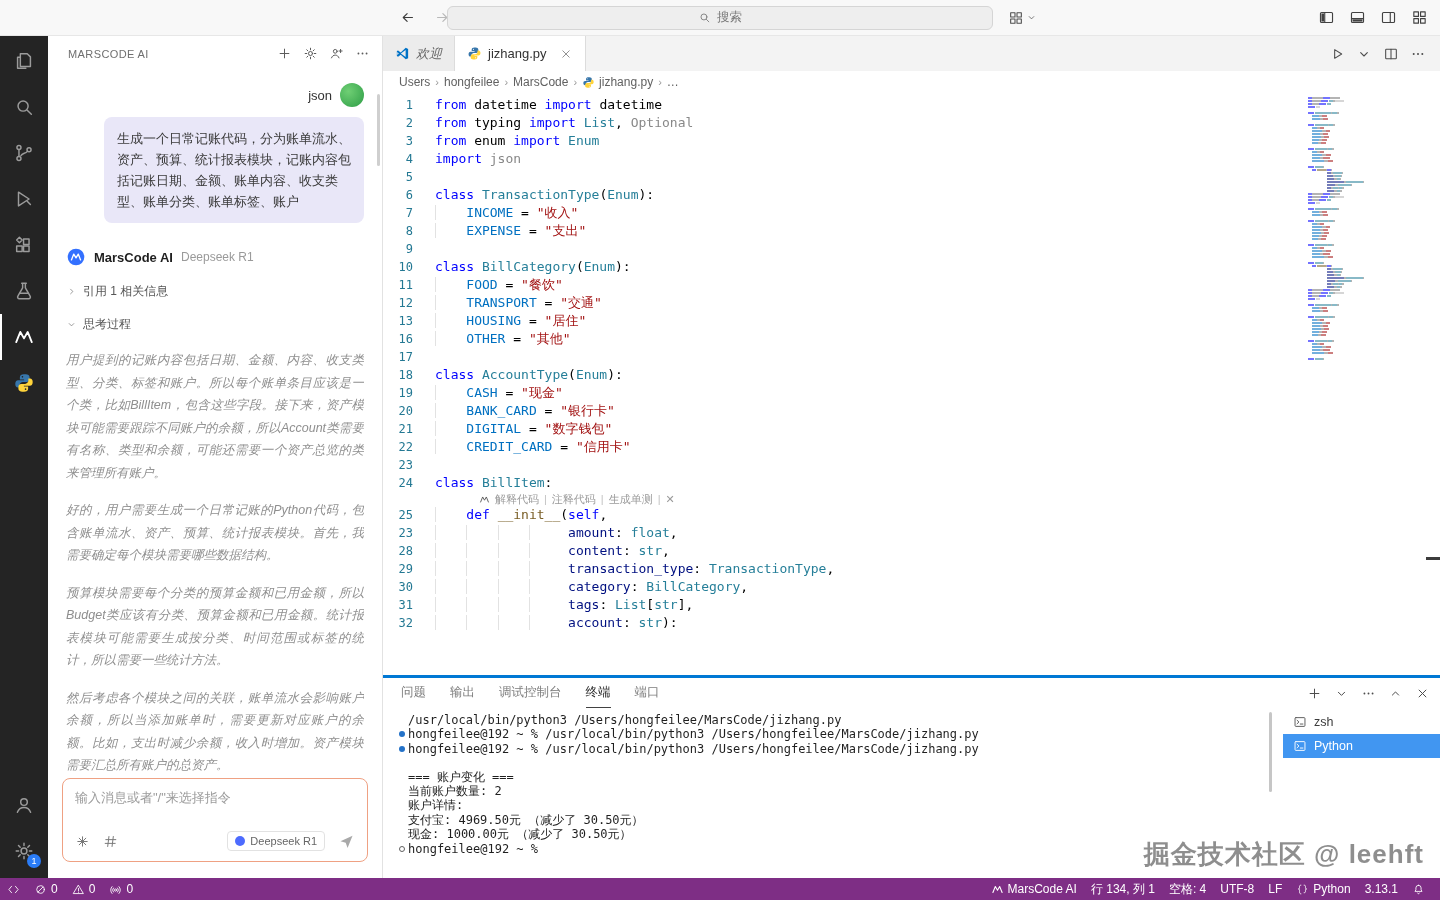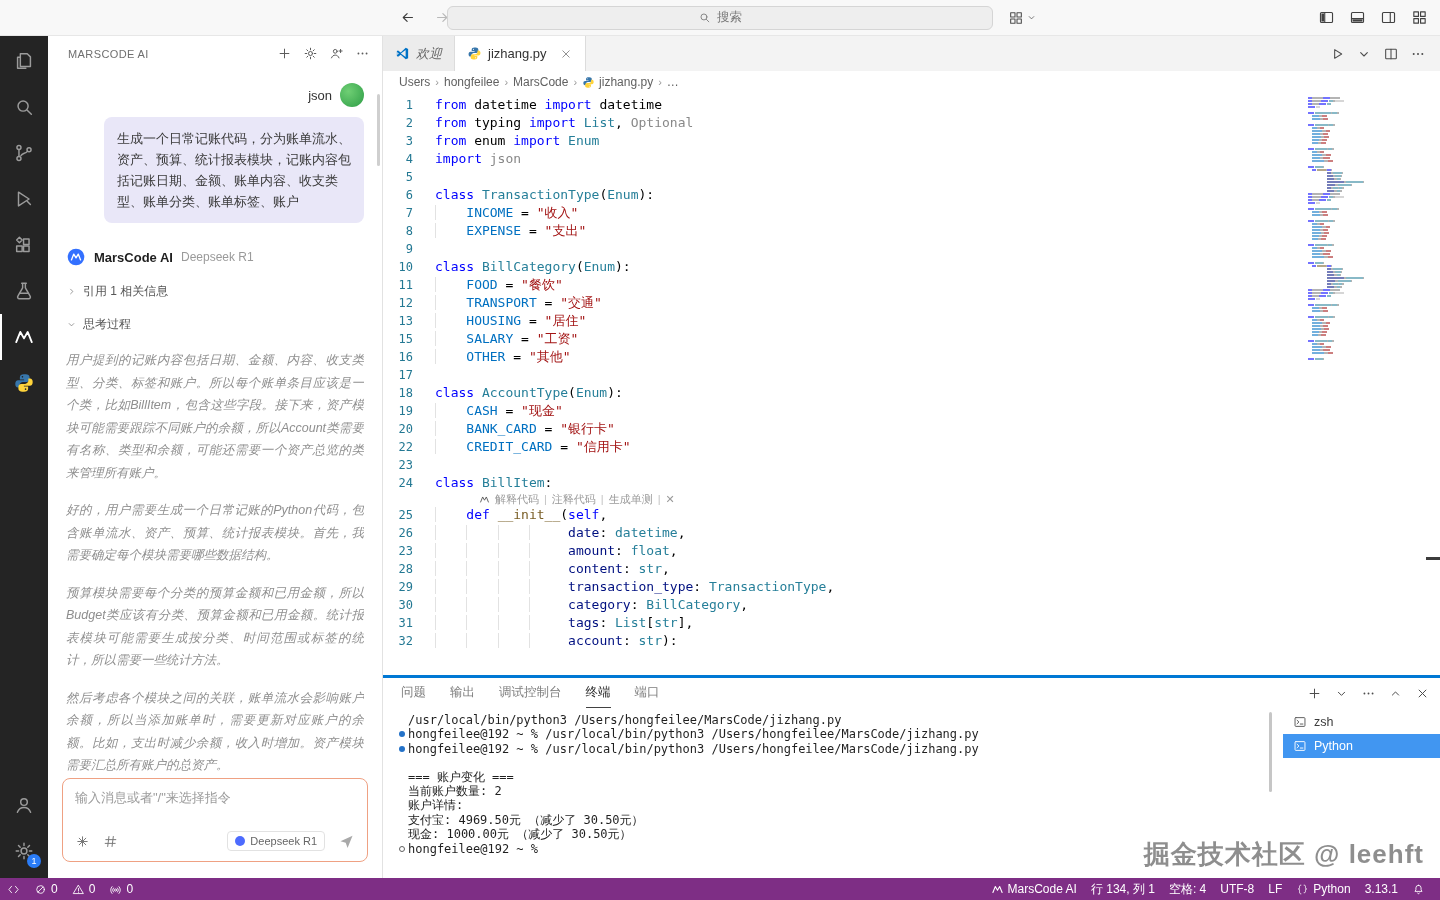--- a/index.html
+++ b/index.html
@@ -522,42 +522,42 @@
             </div>
             <div class="code-line">
               <span class="ln">12</span>
               <span class="code-text"><span class="tk-i">    </span><span class="tk-c">TRANSPORT</span><span class="tk-d"> = </span><span class="tk-s">"交通"</span></span>
             </div>
             <div class="code-line">
               <span class="ln">13</span>
               <span class="code-text"><span class="tk-i">    </span><span class="tk-c">HOUSING</span><span class="tk-d"> = </span><span class="tk-s">"居住"</span></span>
             </div>
             <div class="code-line">
-              <span class="ln">15</span>
-              <span class="code-text"><span class="tk-i">    </span><span class="tk-c">SALARY</span><span class="tk-d"> = </span><span class="tk-s">"工资"</span></span>
-            </div>
-            <div class="code-line">
               <span class="ln">16</span>
               <span class="code-text"><span class="tk-i">    </span><span class="tk-c">OTHER</span><span class="tk-d"> = </span><span class="tk-s">"其他"</span></span>
             </div>
             <div class="code-line">
               <span class="ln">17</span>
               <span class="code-text"></span>
             </div>
             <div class="code-line">
               <span class="ln">18</span>
               <span class="code-text"><span class="tk-k">class</span><span class="tk-d"> </span><span class="tk-t">AccountType</span><span class="tk-d">(</span><span class="tk-t">Enum</span><span class="tk-d">):</span></span>
             </div>
             <div class="code-line">
               <span class="ln">19</span>
               <span class="code-text"><span class="tk-i">    </span><span class="tk-c">CASH</span><span class="tk-d"> = </span><span class="tk-s">"现金"</span></span>
             </div>
             <div class="code-line">
               <span class="ln">20</span>
               <span class="code-text"><span class="tk-i">    </span><span class="tk-c">BANK_CARD</span><span class="tk-d"> = </span><span class="tk-s">"银行卡"</span></span>
+            </div>
+            <div class="code-line">
+              <span class="ln">21</span>
+              <span class="code-text"><span class="tk-i">    </span><span class="tk-c">DIGITAL</span><span class="tk-d"> = </span><span class="tk-s">"数字钱包"</span></span>
             </div>
             <div class="code-line">
               <span class="ln">22</span>
               <span class="code-text"><span class="tk-i">    </span><span class="tk-c">CREDIT_CARD</span><span class="tk-d"> = </span><span class="tk-s">"信用卡"</span></span>
             </div>
             <div class="code-line">
               <span class="ln">23</span>
               <span class="code-text"></span>
             </div>
             <div class="code-line">
@@ -574,24 +574,20 @@
               <span class="lens-sep">|</span>
               <span class="lens-link">注释代码</span>
               <span class="lens-sep">|</span>
               <span class="lens-link">生成单测</span>
               <span class="lens-sep">|</span>
               <span class="lens-link">✕</span>
             </div>
             <div class="code-line">
               <span class="ln">25</span>
               <span class="code-text"><span class="tk-i">    </span><span class="tk-k">def</span><span class="tk-d"> </span><span class="tk-f">__init__</span><span class="tk-d">(</span><span class="tk-k">self</span><span class="tk-d">,</span></span>
-            </div>
-            <div class="code-line">
-              <span class="ln">26</span>
-              <span class="code-text"><span class="tk-i">    </span><span class="tk-i">    </span><span class="tk-i">    </span><span class="tk-i">    </span><span class="tk-d"> </span><span class="tk-p">date</span><span class="tk-d">: </span><span class="tk-t">datetime</span><span class="tk-d">,</span></span>
             </div>
             <div class="code-line">
               <span class="ln">23</span>
               <span class="code-text"><span class="tk-i">    </span><span class="tk-i">    </span><span class="tk-i">    </span><span class="tk-i">    </span><span class="tk-d"> </span><span class="tk-p">amount</span><span class="tk-d">: </span><span class="tk-t">float</span><span class="tk-d">,</span></span>
             </div>
             <div class="code-line">
               <span class="ln">28</span>
               <span class="code-text"><span class="tk-i">    </span><span class="tk-i">    </span><span class="tk-i">    </span><span class="tk-i">    </span><span class="tk-d"> </span><span class="tk-p">content</span><span class="tk-d">: </span><span class="tk-t">str</span><span class="tk-d">,</span></span>
             </div>
             <div class="code-line">

